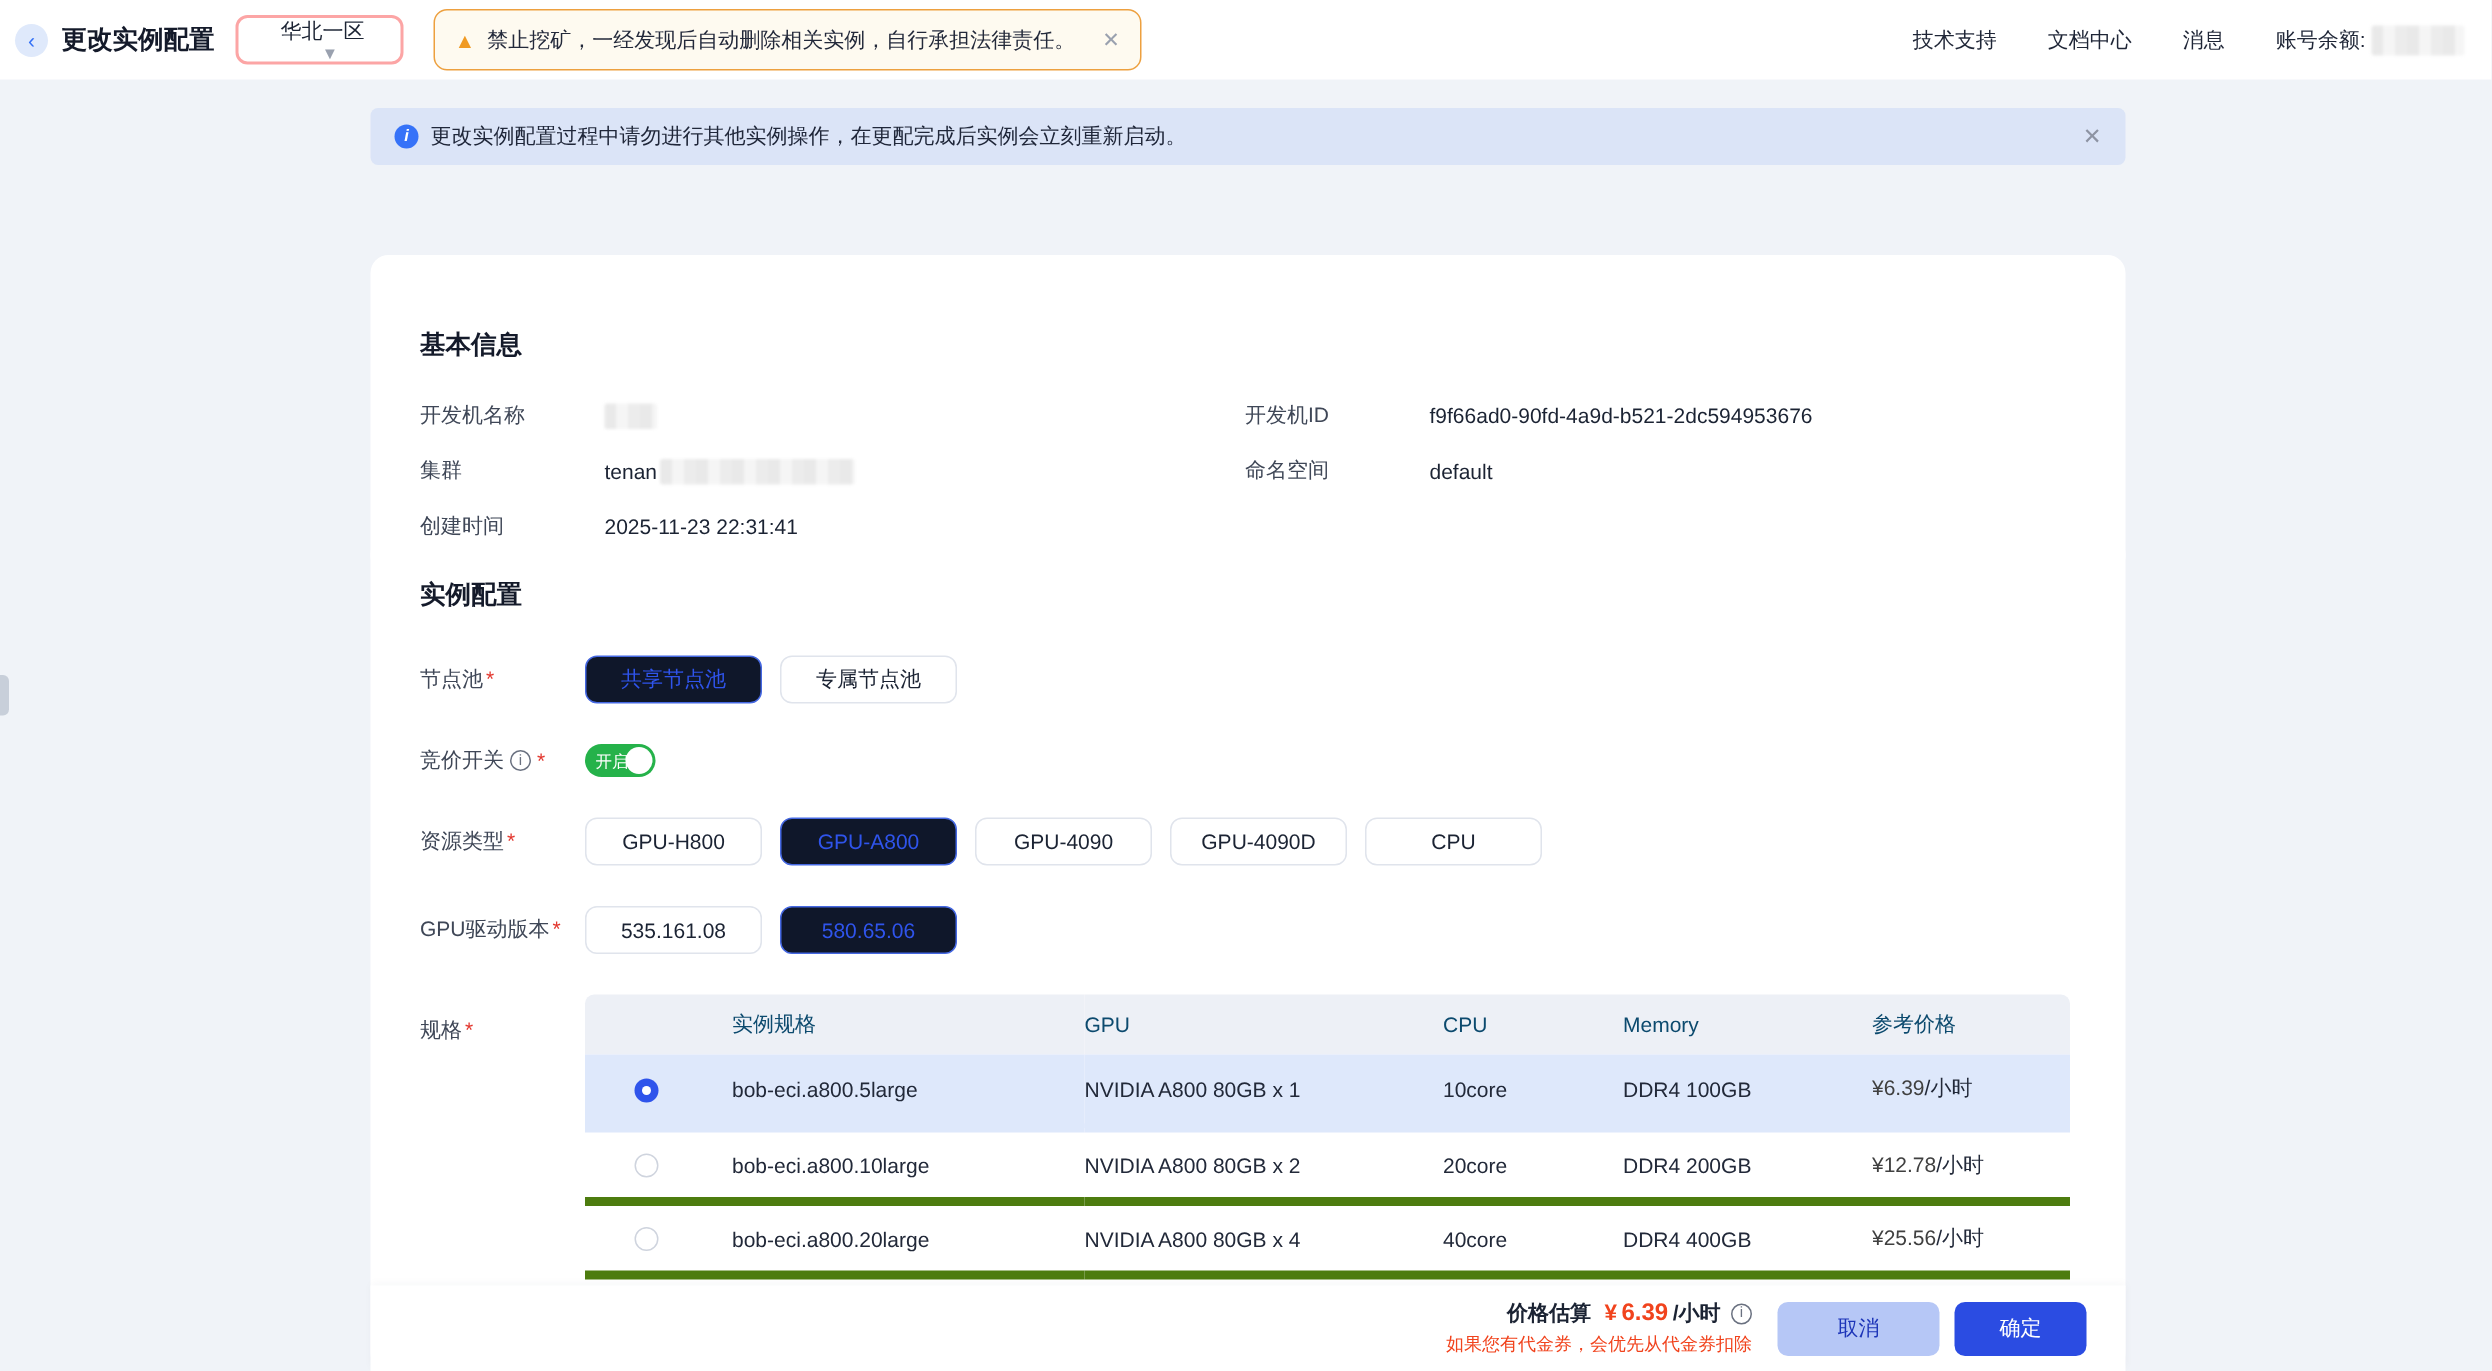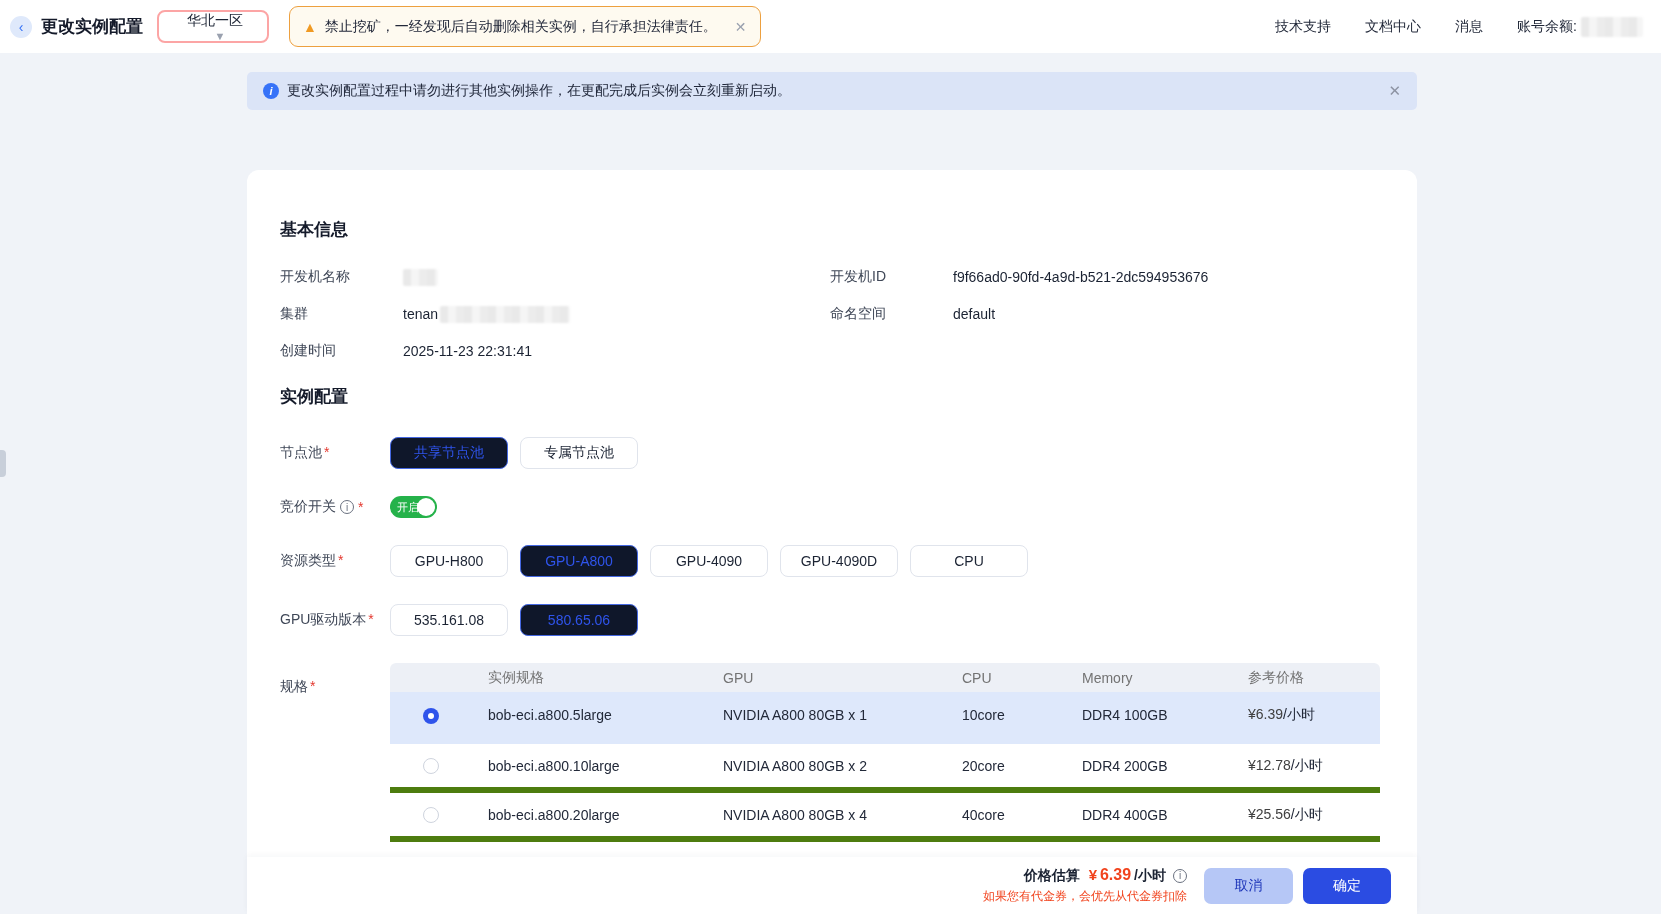--- a/index.html
+++ b/index.html
@@ -115,21 +115,21 @@
   .spec-row { align-items:flex-start; }
   .spec-row .form-label { margin-top:15px; }
   table.spec { border-collapse:collapse; width:990px; table-layout:fixed; }
   table.spec col.c-radio { width:98px; }
   table.spec col.c-name  { width:235px; }
   table.spec col.c-gpu   { width:239px; }
   table.spec col.c-cpu   { width:120px; }
   table.spec col.c-mem   { width:166px; }
   table.spec col.c-price { width:132px; }
   table.spec th {
-    background:#edf0f6; height:29px; font-weight:normal; color:#737373;
+    background:#edf0f6; height:40px; font-weight:normal; color:#0c4a6e;
     text-align:left; font-size:14px; padding:0;
   }
   table.spec th:first-child { border-radius:6px 0 0 0; }
   table.spec th:last-child  { border-radius:0 6px 0 0; }
   table.spec td { height:49px; padding:0; font-size:14px; color:#222939; }
   table.spec tbody tr { background:#fff; border-bottom:6px solid #4d7c0f; cursor:pointer;padding-left:28px; }
   table.spec tbody tr.selected { background:#dee8fb; border-bottom-color:#dee8fb; }
   .radio {
     display:inline-block; width:16px; height:16px; border-radius:50%;
     border:1px solid #cfd4de; background:#fff; vertical-align:middle; margin-left:33px;
@@ -153,21 +153,21 @@
   .price-label { font-weight:bold; color:#1b2333; }
   .p-currency { color:#f1431d; font-size:15px; font-weight:bold; margin-left:6px; }
   .p-amount { color:#f1431d; font-size:16px; font-weight:bold; line-height:1; }
   .p-unit { color:#1b2333; font-weight:bold; }
   .p-info { align-self:center; margin-left:4px; }
   .coupon-note { margin-top:3px; font-size:12px; color:#f1431d; }
   .btn {
     height:36px; border:none; border-radius:7px; font-size:14px; cursor:pointer;
     font-family:inherit;
   }
-  .btn-cancel { width:89px; background:#b6c7f6; color:#1c34b8; margin-right:10px; }
+  .btn-cancel { width:108px; background:#b6c7f6; color:#1c34b8; margin-right:10px; }
   .btn-confirm { width:88px; background:#2b4ce2; color:#fff; }
 </style>
 </head>
 <body>
 
 <div class="topbar">
   <div class="back-btn">
       <span>‹</span>
     </div>
   <div class="page-title">更改实例配置</div>

